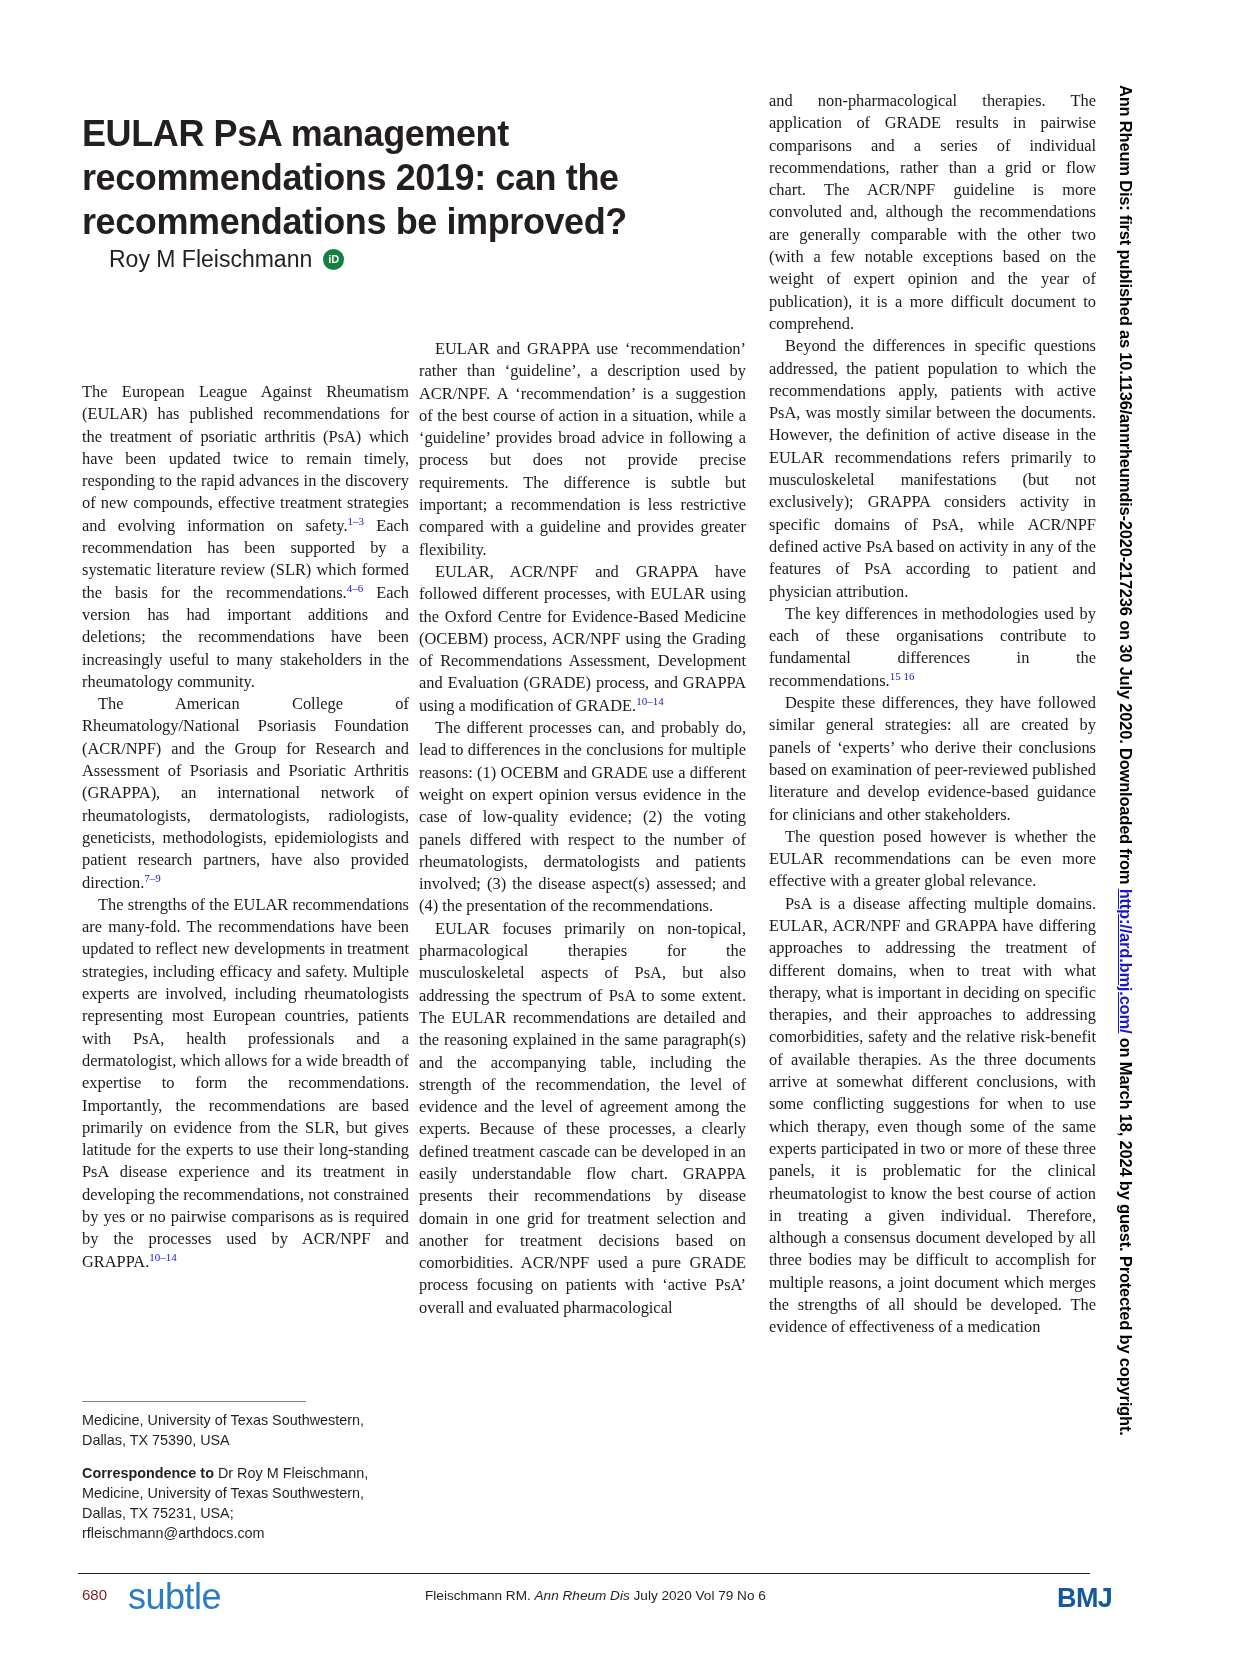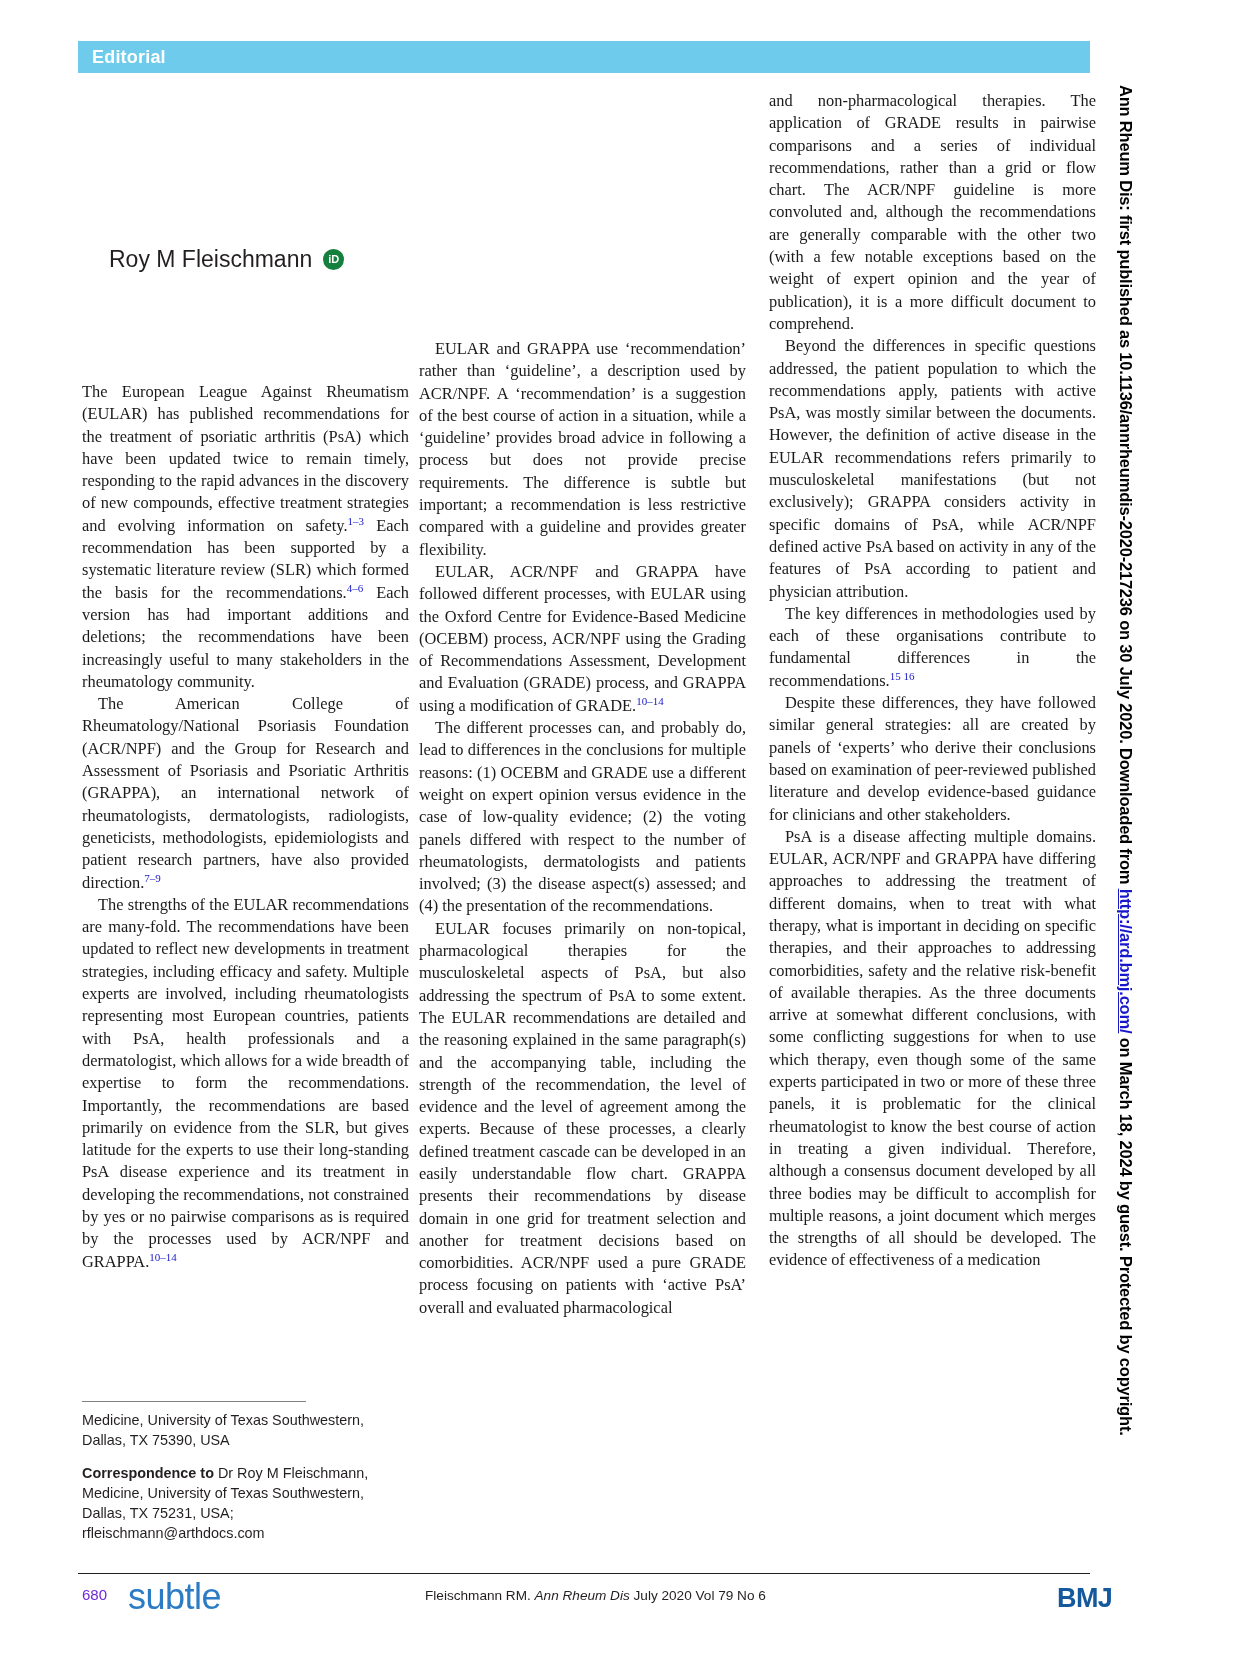--- a/index.html
+++ b/index.html
@@ -138,21 +138,21 @@
     width: 1012px;
     height: 1.4px;
     background: #231f20;
   }
   .page-num {
     position: absolute;
     left: 82px;
     top: 1586px;
     font-family: "Liberation Sans", sans-serif;
     font-size: 15px;
-    color: #6d28d9;
+    color: #7f1d1d;
   }
   .eular-logo {
     position: absolute;
     left: 128px;
     top: 1576px;
     font-family: "Liberation Sans", sans-serif;
     font-size: 36px;
     color: #2b7cc4;
     letter-spacing: -0.5px;
   }
@@ -191,24 +191,22 @@
     white-space: nowrap;
     letter-spacing: -0.2px;
   }
   .provenance .url { color: #1818c8; text-decoration: underline; }
 </style>
 </head>
 <body>
 
 <div class="page">
 
-  <div class="banner">
-    <span class="banner-label">Editorial</span>
-  </div>
-
+
+  <h1 class="title">EULAR PsA management recommendations 2019: can the recommendations be improved?</h1>
 
   <div class="author-row">
     <span class="author-name">Roy M Fleischmann</span>
     <span class="orcid">
         <span>iD</span>
       </span>
   </div>
 
   <div class="col" id="col1">
     <p class="first"><span>The European League Against Rheumatism (EULAR) has published recommendations for the treatment of psoriatic arthritis (PsA) which have been updated twice to remain timely, responding to the rapid advances in the discovery of new compounds, effective treatment strategies and evolving information on safety.</span><sup class="ref">1–3</sup> <span>Each recommendation has been supported by a systematic literature review (SLR) which formed the basis for the recommendations.</span><sup class="ref">4–6</sup> <span>Each version has had important additions and deletions; the recommendations have been increasingly useful to many stakeholders in the rheumatology community.</span></p>
@@ -221,20 +219,21 @@
     <p><span>EULAR, ACR/NPF and GRAPPA have followed different processes, with EULAR using the Oxford Centre for Evidence-Based Medicine (OCEBM) process, ACR/NPF using the Grading of Recommendations Assessment, Development and Evaluation (GRADE) process, and GRAPPA using a modification of GRADE.</span><sup class="ref">10–14</sup></p>
     <p><span>The different processes can, and probably do, lead to differences in the conclusions for multiple reasons: (1) OCEBM and GRADE use a different weight on expert opinion versus evidence in the case of low-quality evidence; (2) the voting panels differed with respect to the number of rheumatologists, dermatologists and patients involved; (3) the disease aspect(s) assessed; and (4) the presentation of the recommendations.</span></p>
     <p><span>EULAR focuses primarily on non-topical, pharmacological therapies for the musculoskeletal aspects of PsA, but also addressing the spectrum of PsA to some extent. The EULAR recommendations are detailed and the reasoning explained in the same paragraph(s) and the accompanying table, including the strength of the recommendation, the level of evidence and the level of agreement among the experts. Because of these processes, a clearly defined treatment cascade can be developed in an easily understandable flow chart. GRAPPA presents their recommendations by disease domain in one grid for treatment selection and another for treatment decisions based on comorbidities. ACR/NPF used a pure GRADE process focusing on patients with ‘active PsA’ overall and evaluated pharmacological</span></p>
   </div>
 
   <div class="col" id="col3">
     <p class="first"><span>and non-pharmacological therapies. The application of GRADE results in pairwise comparisons and a series of individual recommendations, rather than a grid or flow chart. The ACR/NPF guideline is more convoluted and, although the recommendations are generally comparable with the other two (with a few notable exceptions based on the weight of expert opinion and the year of publication), it is a more difficult document to comprehend.</span></p>
     <p><span>Beyond the differences in specific questions addressed, the patient population to which the recommendations apply, patients with active PsA, was mostly similar between the documents. However, the definition of active disease in the EULAR recommendations refers primarily to musculoskeletal manifestations (but not exclusively); GRAPPA considers activity in specific domains of PsA, while ACR/NPF defined active PsA based on activity in any of the features of PsA according to patient and physician attribution.</span></p>
     <p><span>The key differences in methodologies used by each of these organisations contribute to fundamental differences in the recommendations.</span><sup class="ref">15 16</sup></p>
     <p><span>Despite these differences, they have followed similar general strategies: all are created by panels of ‘experts’ who derive their conclusions based on examination of peer-reviewed published literature and develop evidence-based guidance for clinicians and other stakeholders.</span></p>
+    <p><span>The question posed however is whether the EULAR recommendations can be even more effective with a greater global relevance.</span></p>
     <p><span>PsA is a disease affecting multiple domains. EULAR, ACR/NPF and GRAPPA have differing approaches to addressing the treatment of different domains, when to treat with what therapy, what is important in deciding on specific therapies, and their approaches to addressing comorbidities, safety and the relative risk-benefit of available therapies. As the three documents arrive at somewhat different conclusions, with some conflicting suggestions for when to use which therapy, even though some of the same experts participated in two or more of these three panels, it is problematic for the clinical rheumatologist to know the best course of action in treating a given individual. Therefore, although a consensus document developed by all three bodies may be difficult to accomplish for multiple reasons, a joint document which merges the strengths of all should be developed. The evidence of effectiveness of a medication</span></p>
   </div>
 
   <div class="fn-rule"></div>
   <div class="affil">
     <p>Medicine, University of Texas Southwestern, Dallas, TX 75390, USA</p>
     <p><b>Correspondence to</b> <span>Dr Roy M Fleischmann, Medicine, University of Texas Southwestern, Dallas, TX 75231, USA; rfleischmann@arthdocs.com</span></p>
   </div>
 
   <div class="footer-rule"></div>

